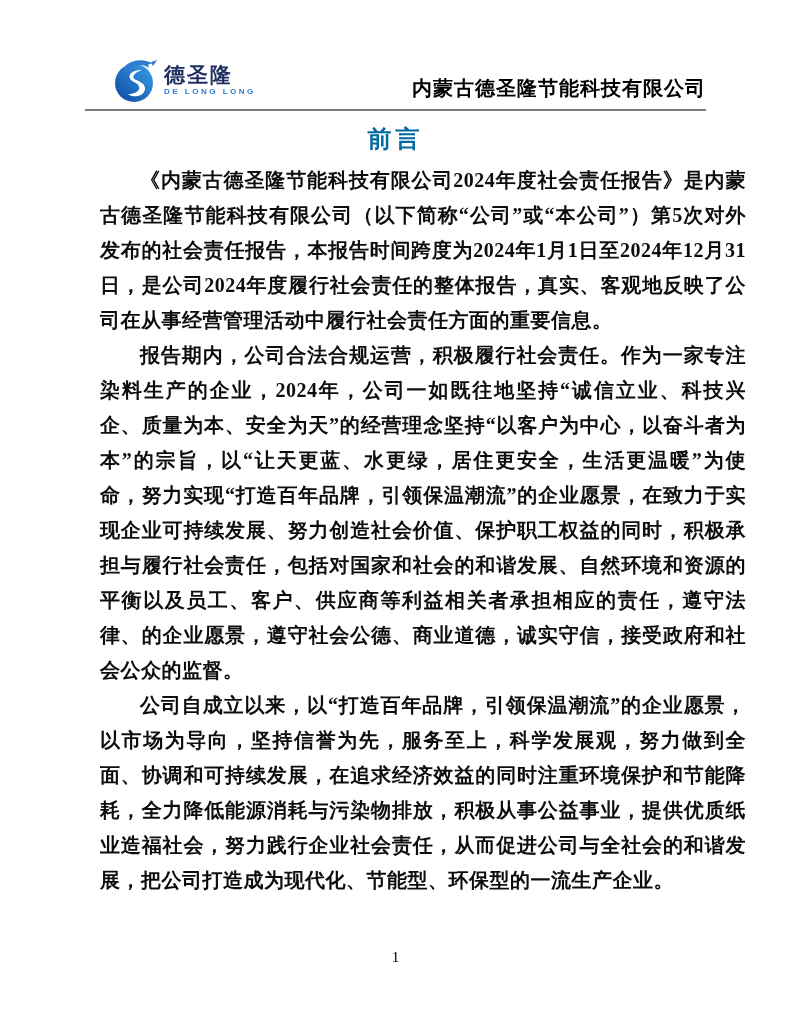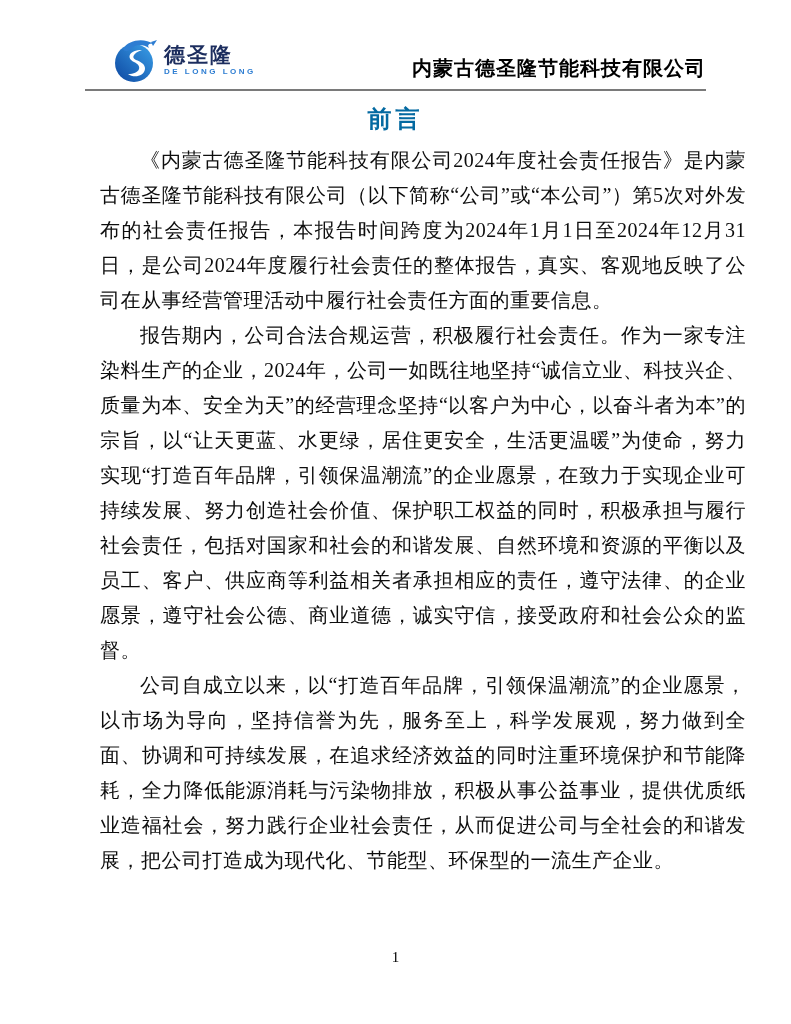--- a/index.html
+++ b/index.html
@@ -22,20 +22,21 @@
     margin: 0 85px;
     padding-top: 36px;
     padding-bottom: 5px;
     border-bottom: 2px solid #7a7a7a;
   }
   .logo {
     display: flex;
     align-items: center;
     gap: 5px;
     margin-left: 28px;
+    margin-top: 20px;
   }
   .logo-mark { width: 46px; height: 48px; display: block; }
   .logo-text { display: flex; flex-direction: column; line-height: 1; }
   .logo-cn {
     font-size: 21px;
     font-weight: bold;
     color: #1c2d5e;
     letter-spacing: 2px;
     font-family: "Liberation Sans", "DejaVu Sans", sans-serif;
   }
@@ -63,20 +64,21 @@
     color: #0369a1;
     margin-top: 12px;
   }
   
   .body-text {
     margin: 8px 45px 0 100px;
     font-size: 20px;
     line-height: 35px;
     text-align: justify;
     color: #0d0d0d;
+    font-weight: bold;
   }
   .body-text p {
     text-indent: 2em;
     letter-spacing: 0.5px;
   }
   
   .footer {
     position: absolute;
     bottom: 58px;
     left: 0;

